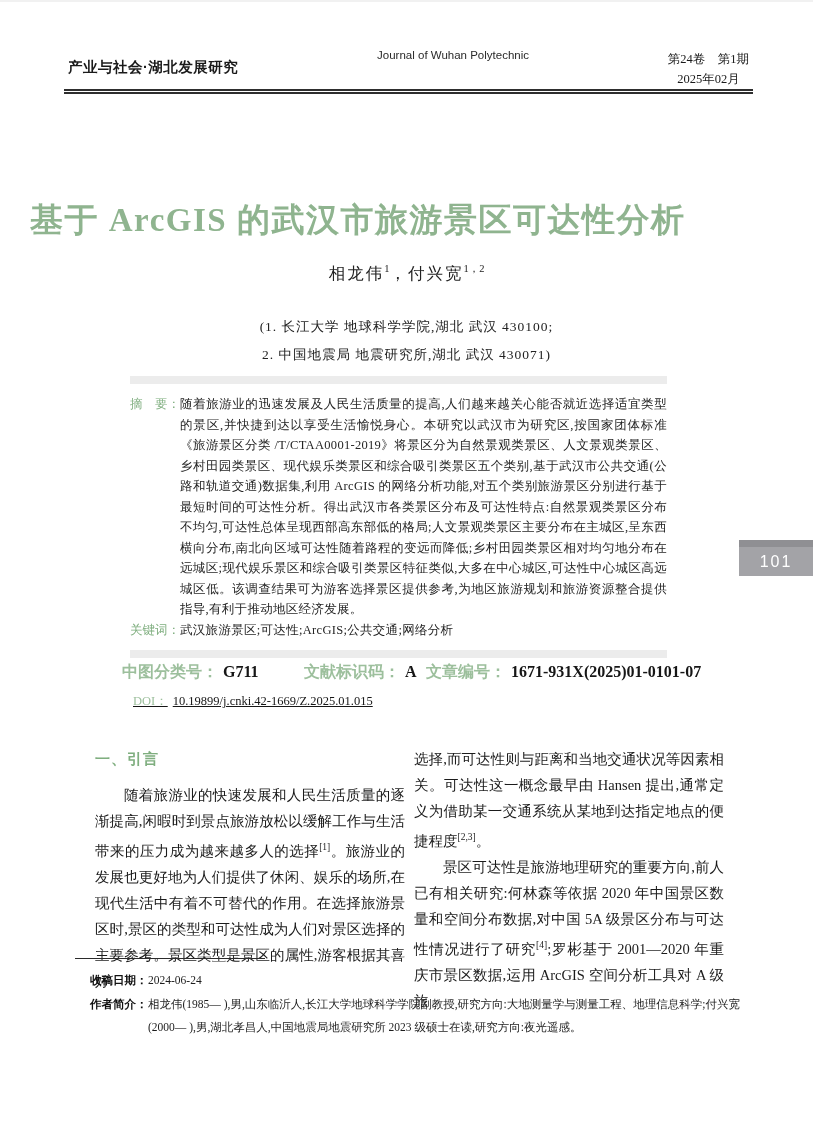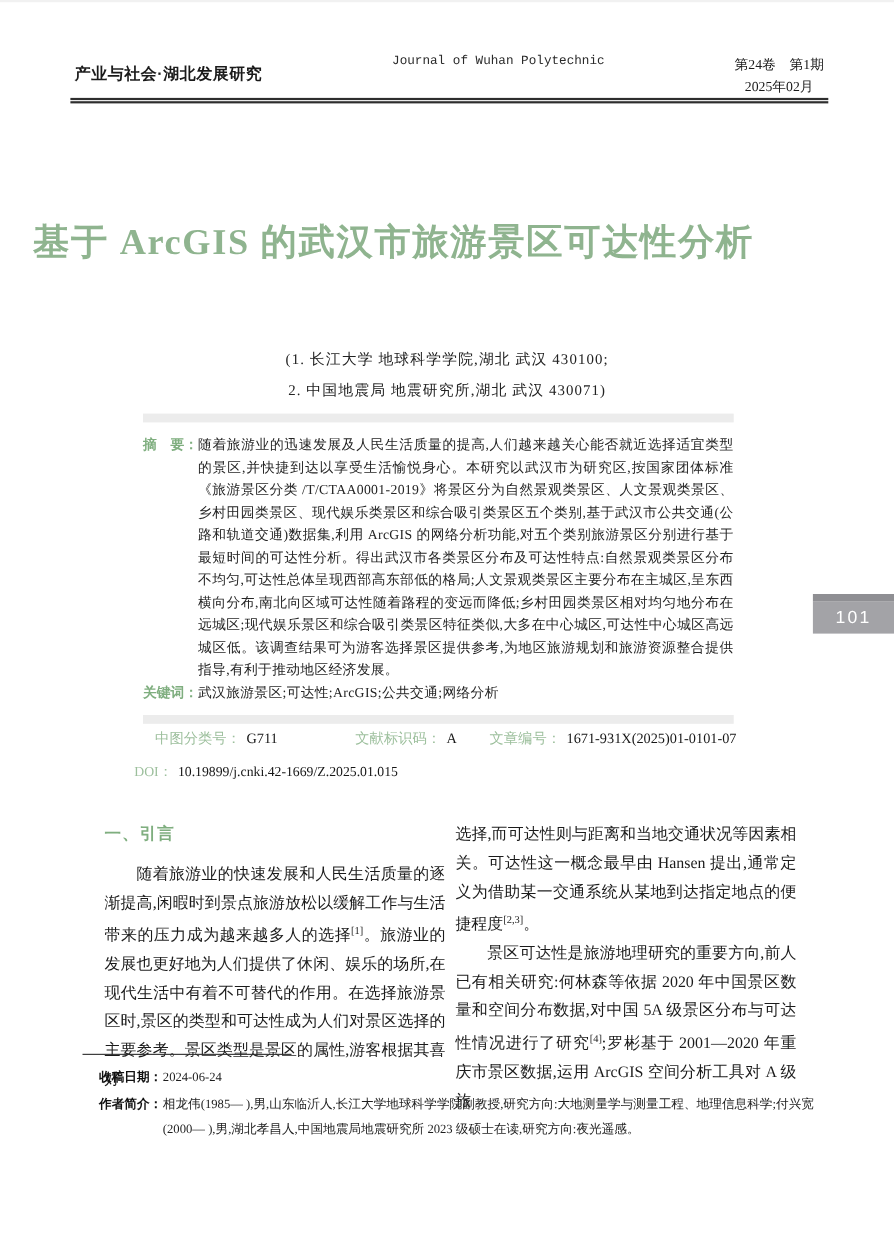--- a/index.html
+++ b/index.html
@@ -11,49 +11,49 @@
   }
 
   
   .header { position:absolute; top:46px; left:68px; right:64px;
             display:flex; justify-content:space-between; align-items:flex-start;gap:46px; }
   .header-left { font-family:"Liberation Sans", sans-serif; font-weight:700;
                  font-size:14.5px; letter-spacing:0.5px; padding-top:10px; color:#1a1a1a; }
   .header-center { text-align:center; }
   .journal-cn { font-family:"Liberation Sans", sans-serif; font-weight:700;
                 font-size:15.5px; letter-spacing:2px; color:#151515; }
-  .journal-en { font-family:Liberation Mono, monospace; font-size:11.5px; color:#2a2a2a; margin-top:1px;text-align:right; }
+  .journal-en { font-family:Liberation Sans, sans-serif; font-size:11.5px; color:#2a2a2a; margin-top:1px;text-align:right; }
   .header-right { text-align:center; font-size:12.5px; line-height:1.6; padding-top:1px; color:#1a1a1a; }
   .header-rule { position:absolute; top:87px; left:64px; right:60px; height:1px;
                  border-top:2px solid #2e2e2e; border-bottom:2px solid #2e2e2e; }
 
   
   .title { position:absolute; top:196px; left:30px; right:30px; text-align:left;
            font-size:33px; font-weight:600; letter-spacing:1.5px; color:#8fb48f; }
   .authors { position:absolute; top:260px; left:0; width:100%; text-align:center;
              font-size:16.5px; letter-spacing:2px; color:#222; }
   .authors sup { font-size:10.5px; letter-spacing:0; }
   .affiliations { position:absolute; top:311px; left:0; width:100%; text-align:center;
                   font-size:13.5px; line-height:28px; letter-spacing:1px; color:#222; }
 
   
   .abstract { position:absolute; top:374px; left:130px; width:537px; }
   .gray-bar { height:8px; background:#ececec; }
   .abs-body { padding:10px 0 10px; }
   .abs-row { position:relative; padding-left:50px; text-align:justify;
              font-size:12.5px; line-height:20.5px; letter-spacing:0.3px; color:#242424; }
-  .abs-label { position:absolute; left:0; top:0; color:#7fae7f; letter-spacing:0;font-weight:bold; }
+  .abs-label { position:absolute; left:0; top:0; color:#7fae7f; letter-spacing:0; }
   .kw-row { margin-top:0; }
 
   
-  .meta-row { position:absolute; top:660px; left:141px; width:560px; height:18px; font-size:13px; }
+  .meta-row { position:absolute; top:660px; left:122px; width:560px; height:18px; font-size:16px;font-weight:bold; }
   .meta-item { position:absolute; top:0; white-space:nowrap; color:#161616; }
   .meta-item.m1 { left:0; } .meta-item.m2 { left:182px; } .meta-item.m3 { left:304px; }
   .meta-label { color:#9cbf9c; margin-right:5px; }
-  .doi-row { position:absolute; top:691px; left:122px; font-size:12.5px; color:#161616; }
+  .doi-row { position:absolute; top:691px; left:133px; font-size:12.5px; color:#161616;text-decoration:underline; }
 
   
   .columns { position:absolute; top:744px; left:95px; width:637px; display:flex; gap:9px; }
   .col { width:310px; font-size:14.5px; line-height:26px; text-align:justify; color:#1b1b1b; }
   .sec-title { font-family:"Liberation Sans", sans-serif; font-weight:700; font-size:15px;
                color:#7fae7f; letter-spacing:1px; margin:0 0 10px 0; }
   .col p { margin:0; }
   .p-indent { text-indent:2em; }
   .col sup { font-size:9.5px; }
 
@@ -83,20 +83,21 @@
       <div class="journal-en">Journal of Wuhan Polytechnic</div>
     </div>
     <div class="header-right">
       <div>第24卷　第1期</div>
       <div>2025年02月</div>
     </div>
   </div>
   <div class="header-rule"></div>
 
   <div class="title">基于 ArcGIS 的武汉市旅游景区可达性分析</div>
+  <div class="authors">相龙伟<sup>1</sup>，付兴宽<sup>1，2</sup></div>
   <div class="affiliations">
     <div>(1. 长江大学 地球科学学院,湖北 武汉 430100;</div>
     <div>2. 中国地震局 地震研究所,湖北 武汉 430071)</div>
   </div>
 
   <div class="abstract">
     <div class="gray-bar"></div>
     <div class="abs-body">
       <div class="abs-row">
         <span class="abs-label">摘　要：</span>

